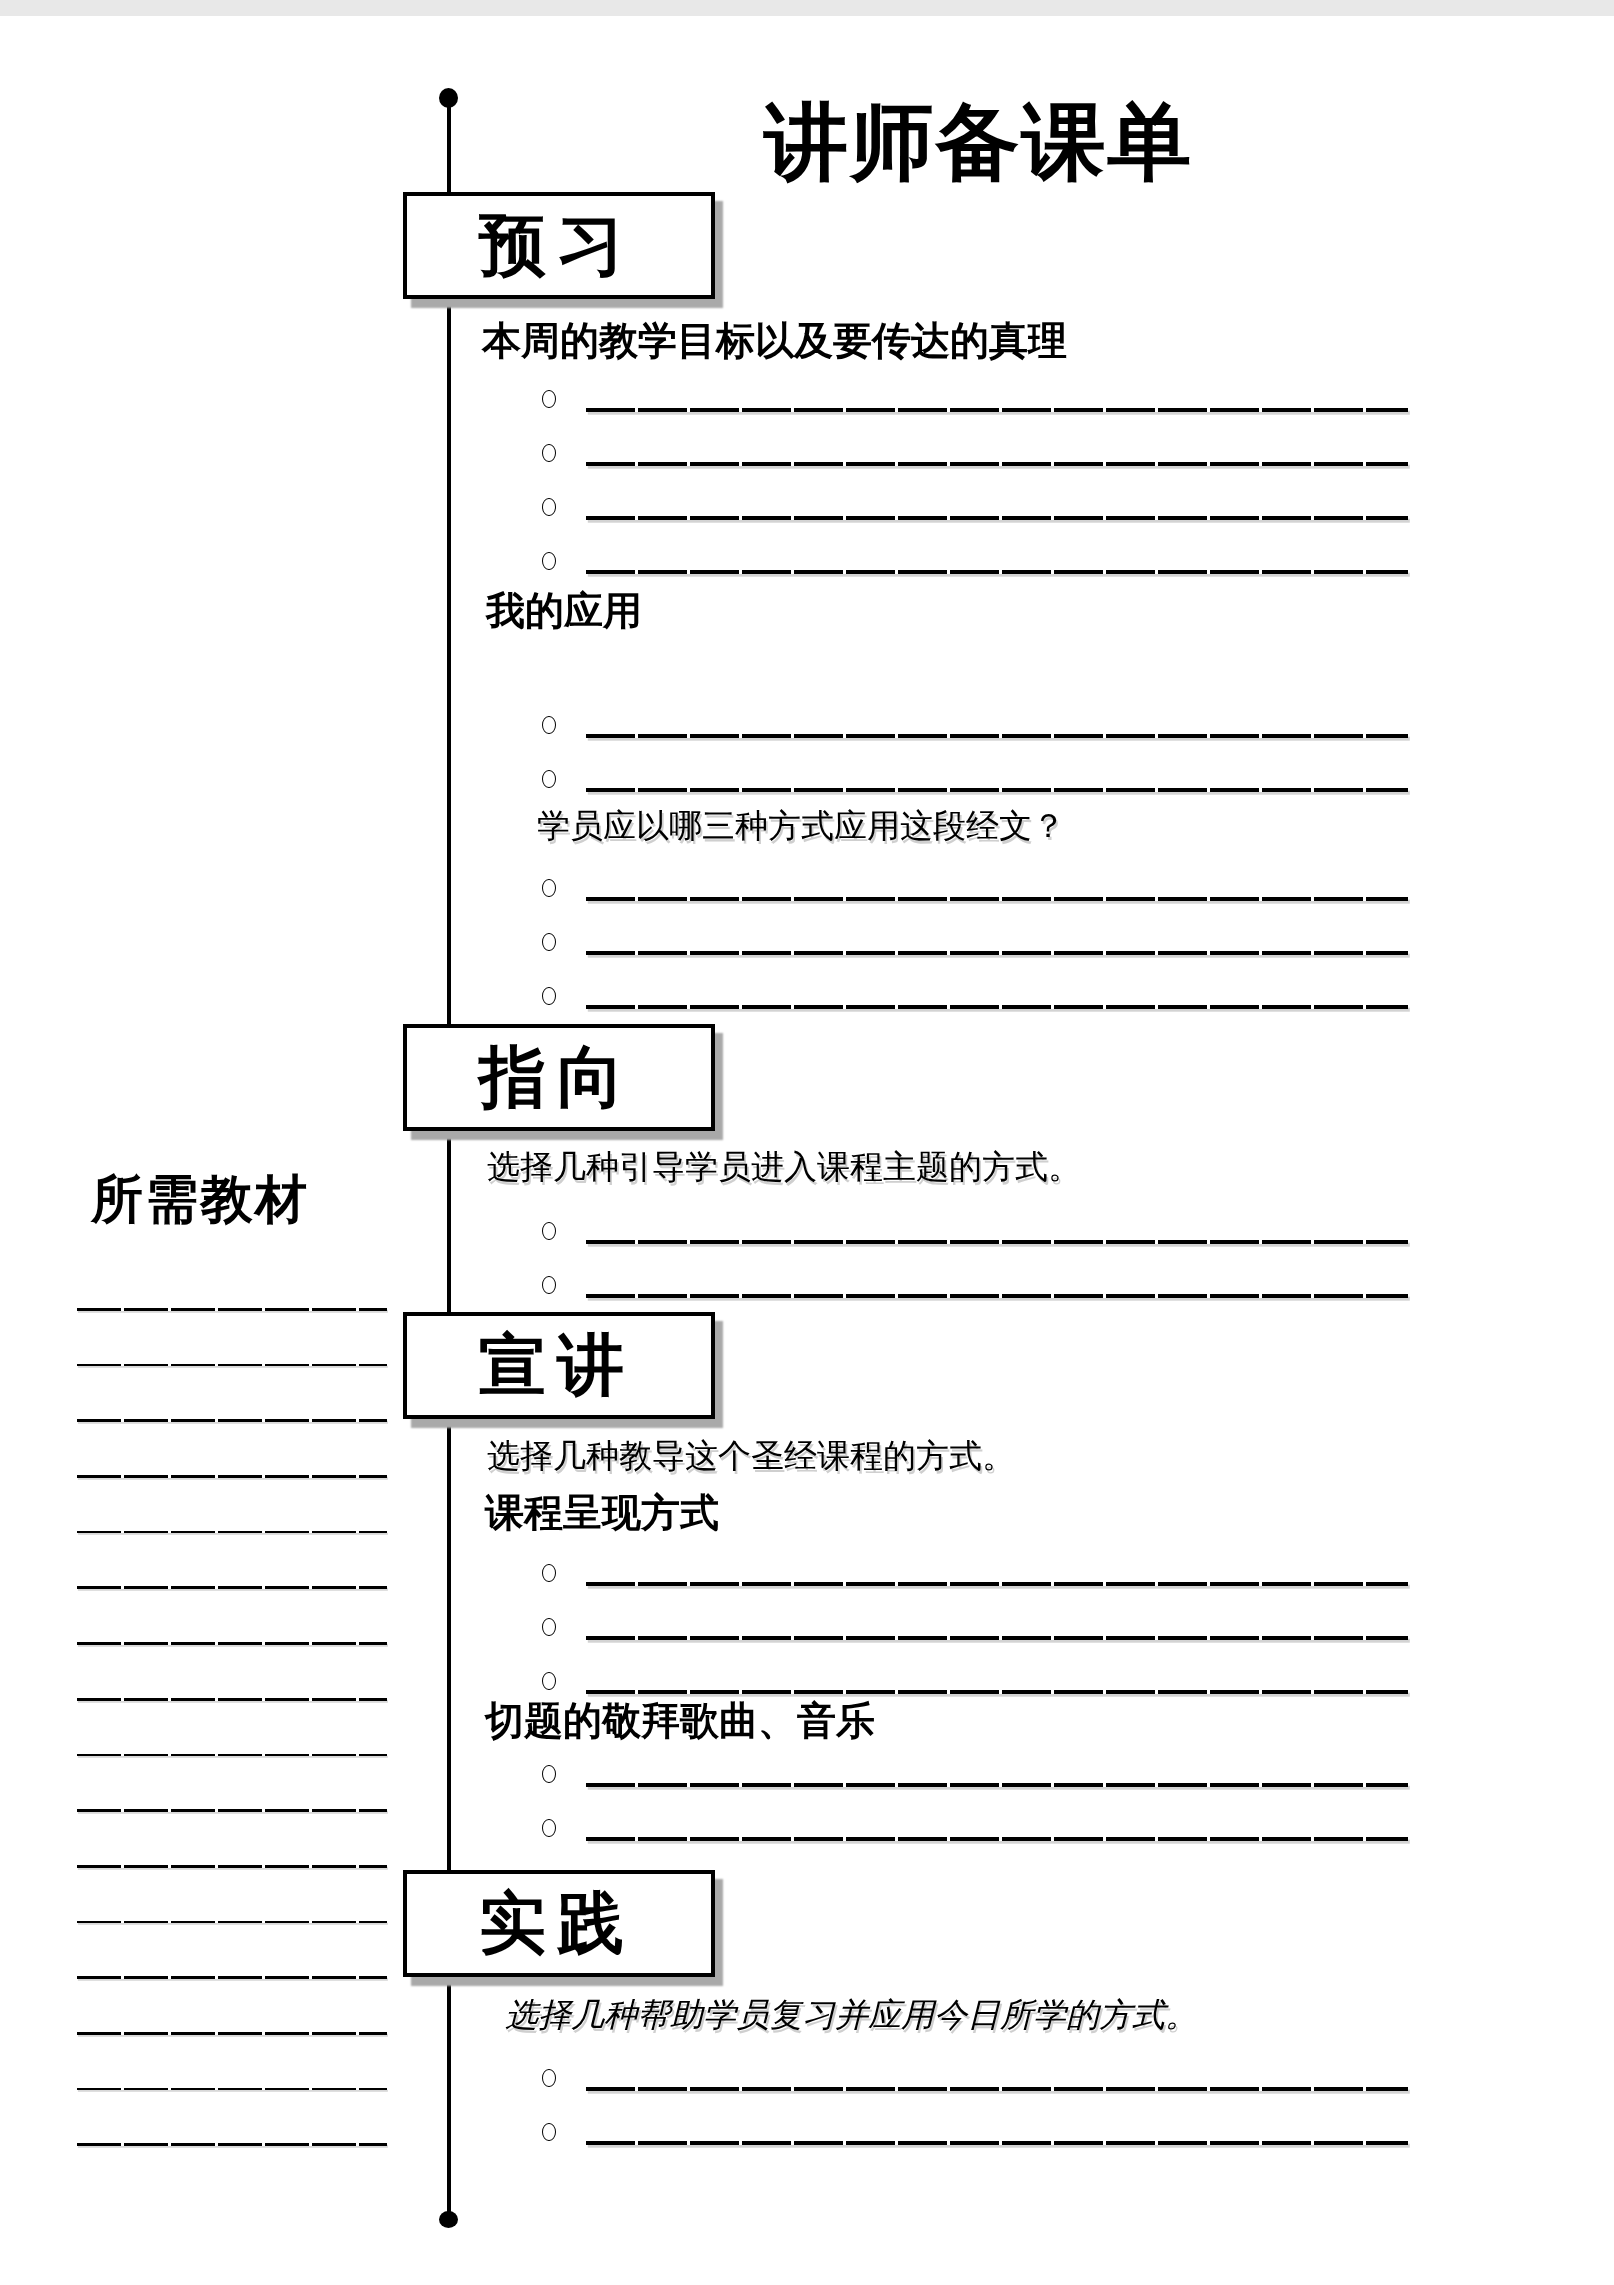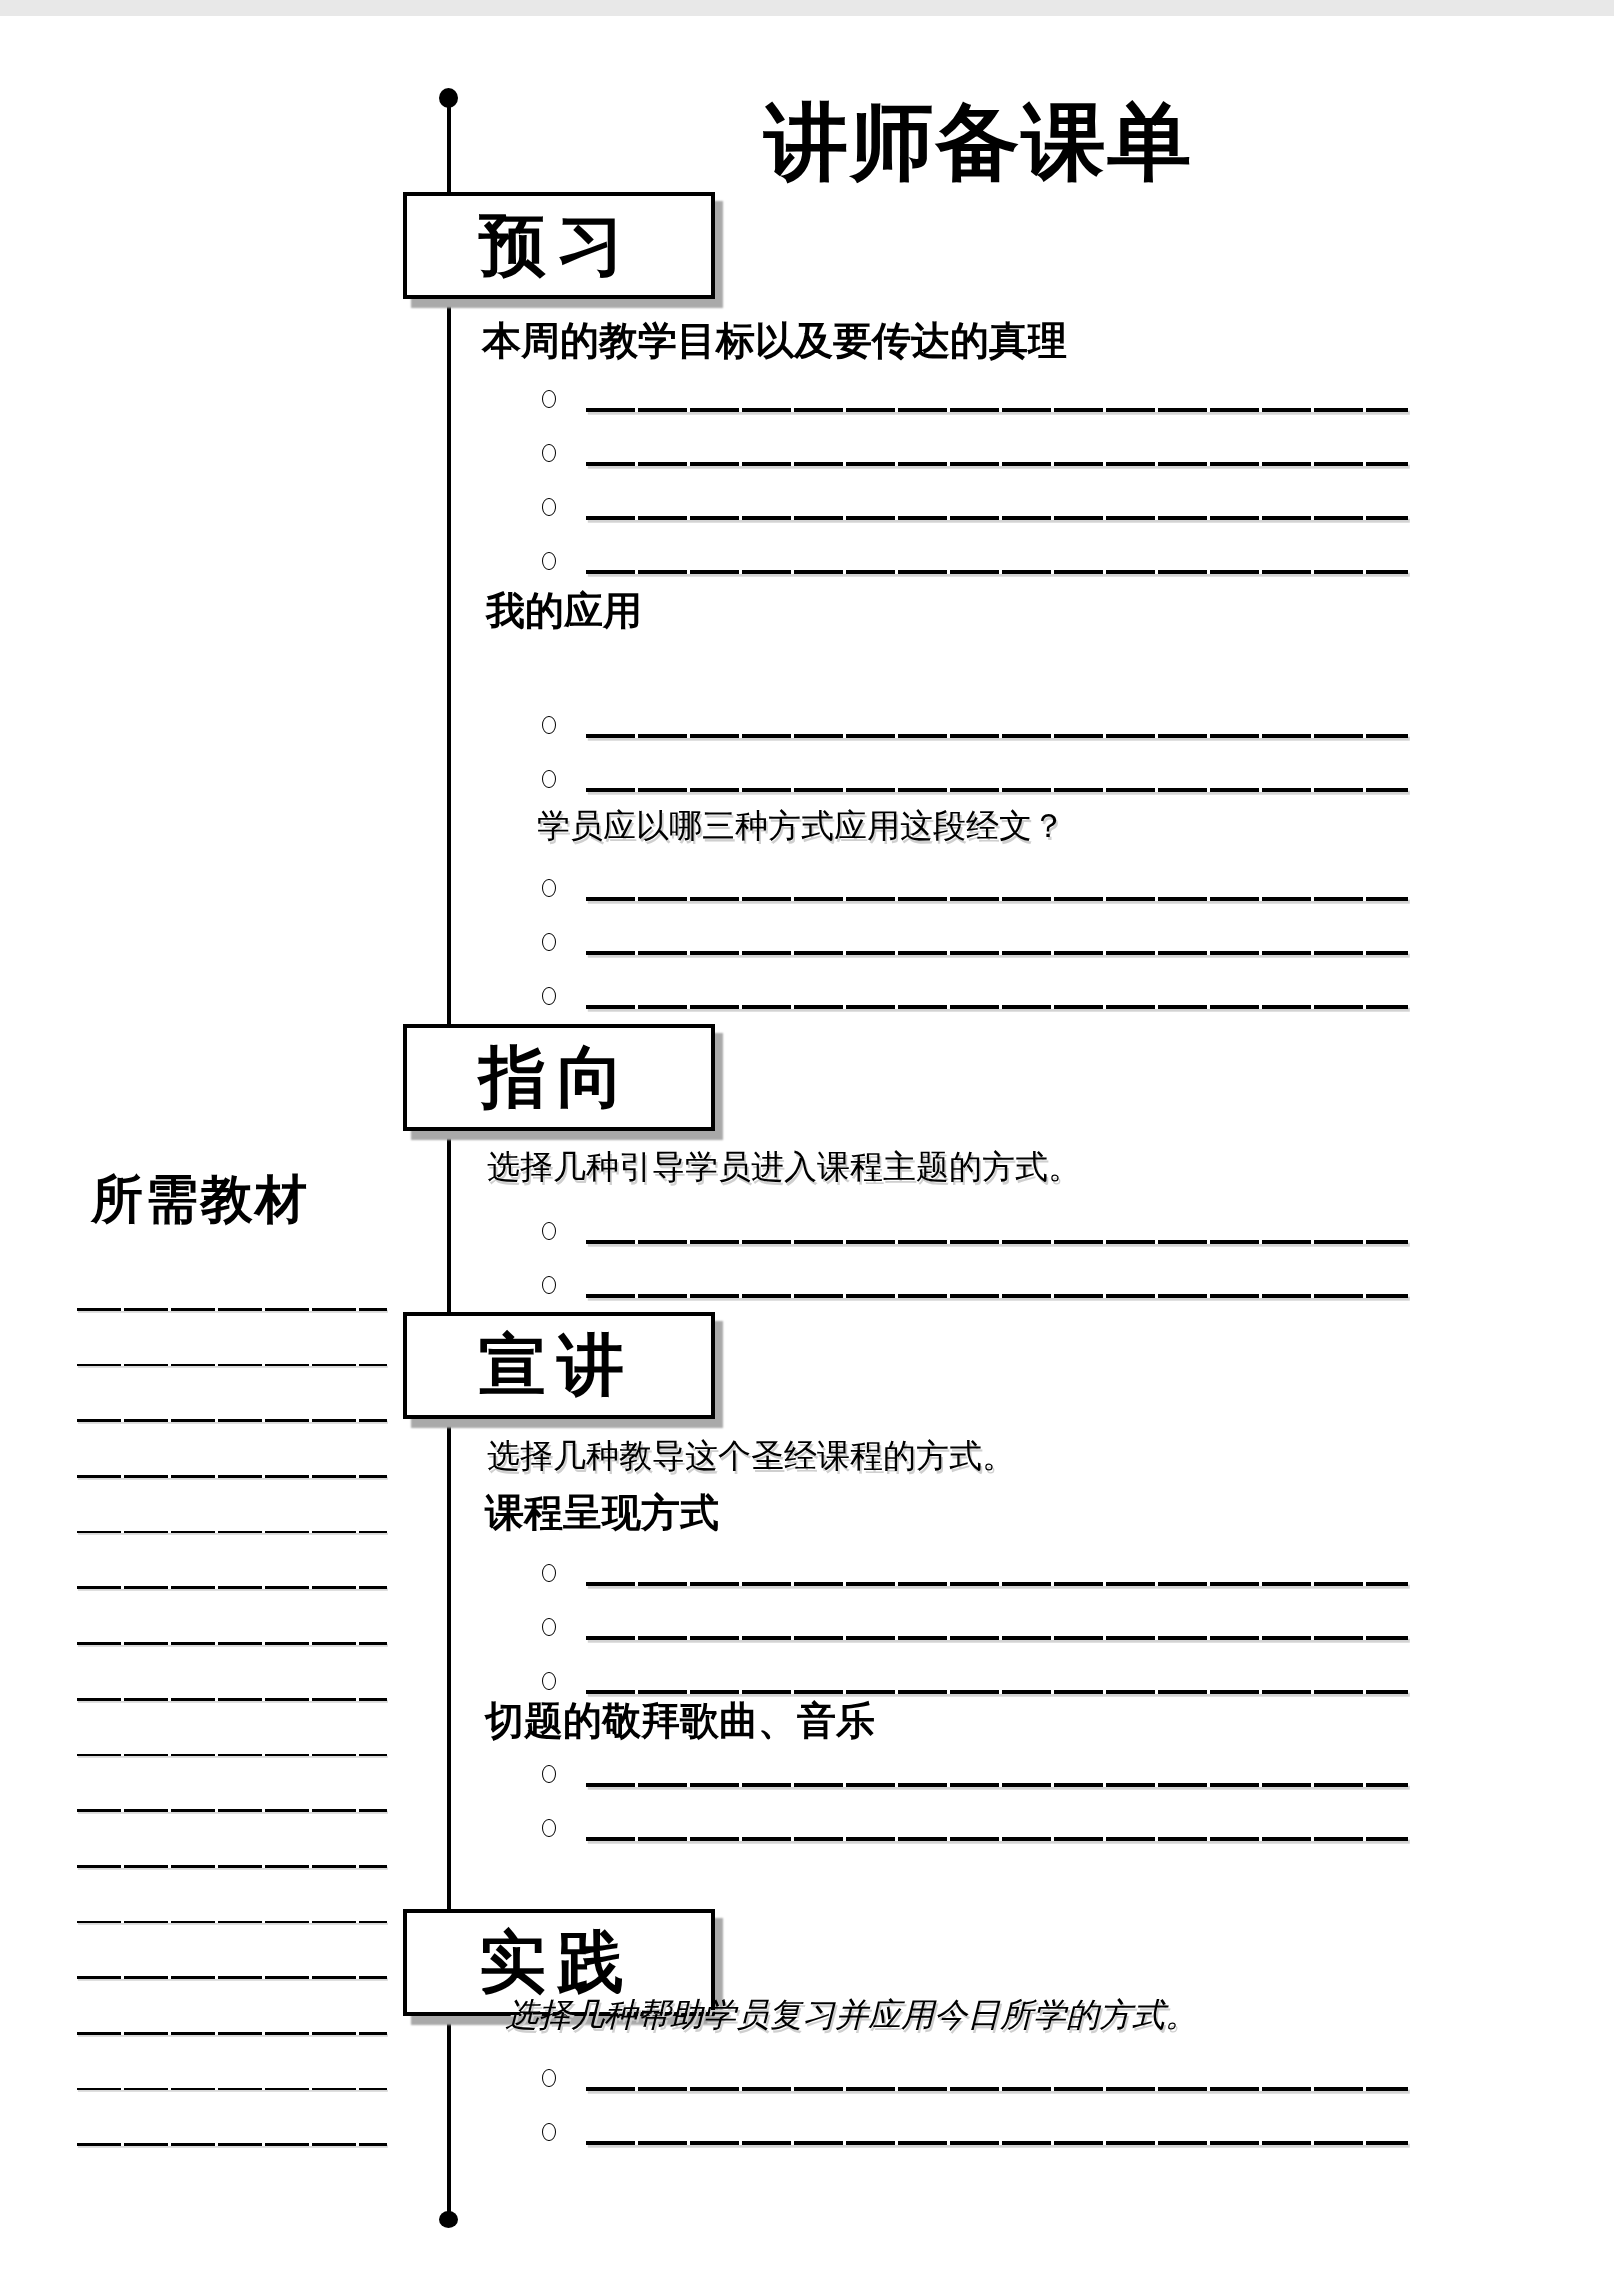--- a/index.html
+++ b/index.html
@@ -36,21 +36,21 @@
     display:flex; align-items:center;
     padding-left:72px;
   }
   .section-box .label {
     font-size:67px; font-weight:700; letter-spacing:11px;
     line-height:1; white-space:nowrap;
   }
   .box-preview  { top:176px; }
   .box-direct   { top:1008px; }
   .box-proclaim { top:1296px; }
-  .box-practice { top:1893px; }
+  .box-practice { top:1854px; }
 
   
   .page-title {
     position:absolute; left:764px; top:85px;
     font-size:84px; font-weight:700; letter-spacing:1.8px;
     line-height:1; white-space:nowrap; z-index:3;
   }
 
   
   .h1 {

